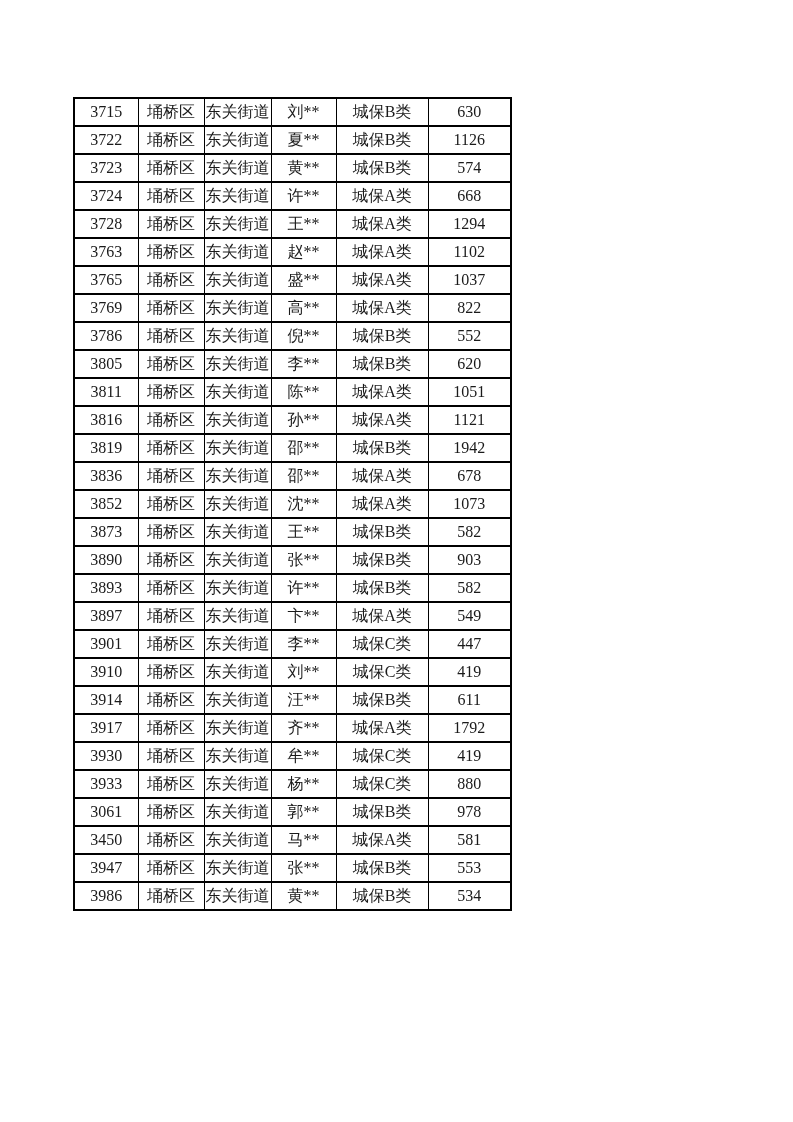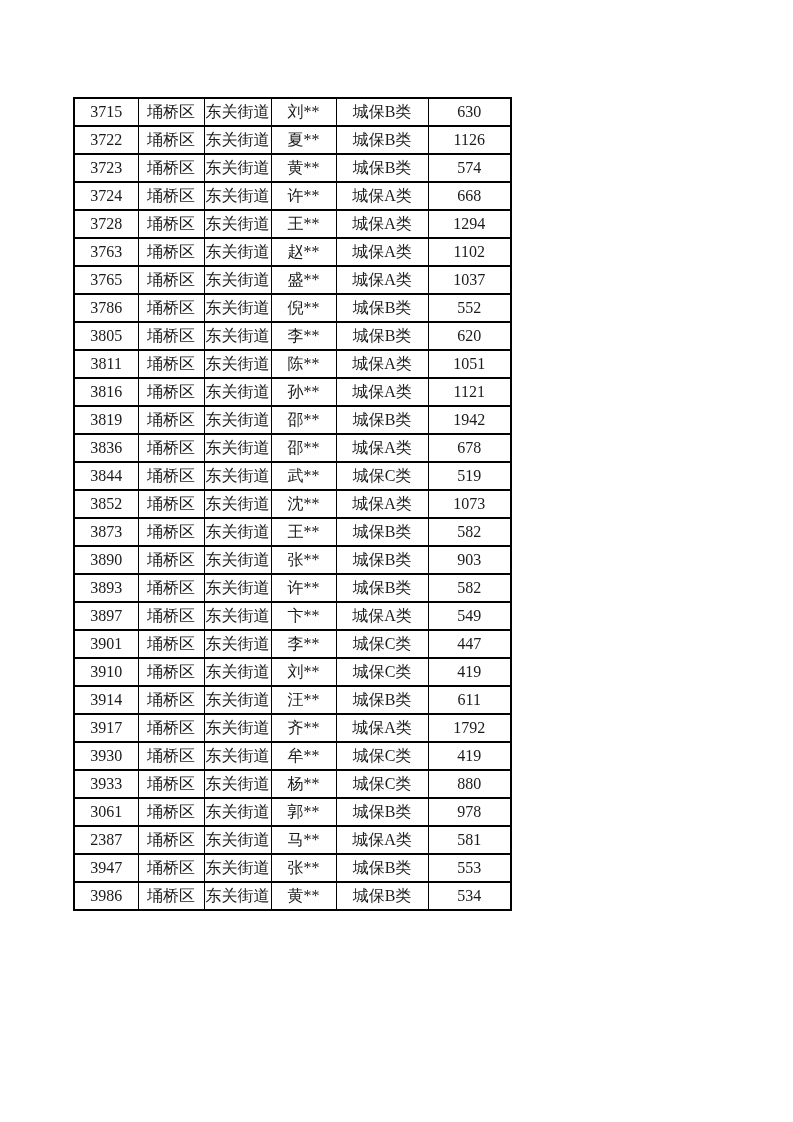--- a/index.html
+++ b/index.html
@@ -115,20 +115,28 @@
         </tr>
         <tr>
           <td>3765</td>
           <td>埇桥区</td>
           <td>东关街道</td>
           <td>盛**</td>
           <td>城保A类</td>
           <td>1037</td>
         </tr>
         <tr>
+          <td>3769</td>
+          <td>埇桥区</td>
+          <td>东关街道</td>
+          <td>高**</td>
+          <td>城保A类</td>
+          <td>822</td>
+        </tr>
+        <tr>
           <td>3786</td>
           <td>埇桥区</td>
           <td>东关街道</td>
           <td>倪**</td>
           <td>城保B类</td>
           <td>552</td>
         </tr>
         <tr>
           <td>3805</td>
           <td>埇桥区</td>
@@ -161,28 +169,20 @@
           <td>城保B类</td>
           <td>1942</td>
         </tr>
         <tr>
           <td>3836</td>
           <td>埇桥区</td>
           <td>东关街道</td>
           <td>邵**</td>
           <td>城保A类</td>
           <td>678</td>
-        </tr>
-        <tr>
-          <td>3844</td>
-          <td>埇桥区</td>
-          <td>东关街道</td>
-          <td>武**</td>
-          <td>城保C类</td>
-          <td>519</td>
         </tr>
         <tr>
           <td>3852</td>
           <td>埇桥区</td>
           <td>东关街道</td>
           <td>沈**</td>
           <td>城保A类</td>
           <td>1073</td>
         </tr>
         <tr>
@@ -267,21 +267,21 @@
         </tr>
         <tr>
           <td>3061</td>
           <td>埇桥区</td>
           <td>东关街道</td>
           <td>郭**</td>
           <td>城保B类</td>
           <td>978</td>
         </tr>
         <tr>
-          <td>2387</td>
+          <td>3450</td>
           <td>埇桥区</td>
           <td>东关街道</td>
           <td>马**</td>
           <td>城保A类</td>
           <td>581</td>
         </tr>
         <tr>
           <td>3947</td>
           <td>埇桥区</td>
           <td>东关街道</td>

